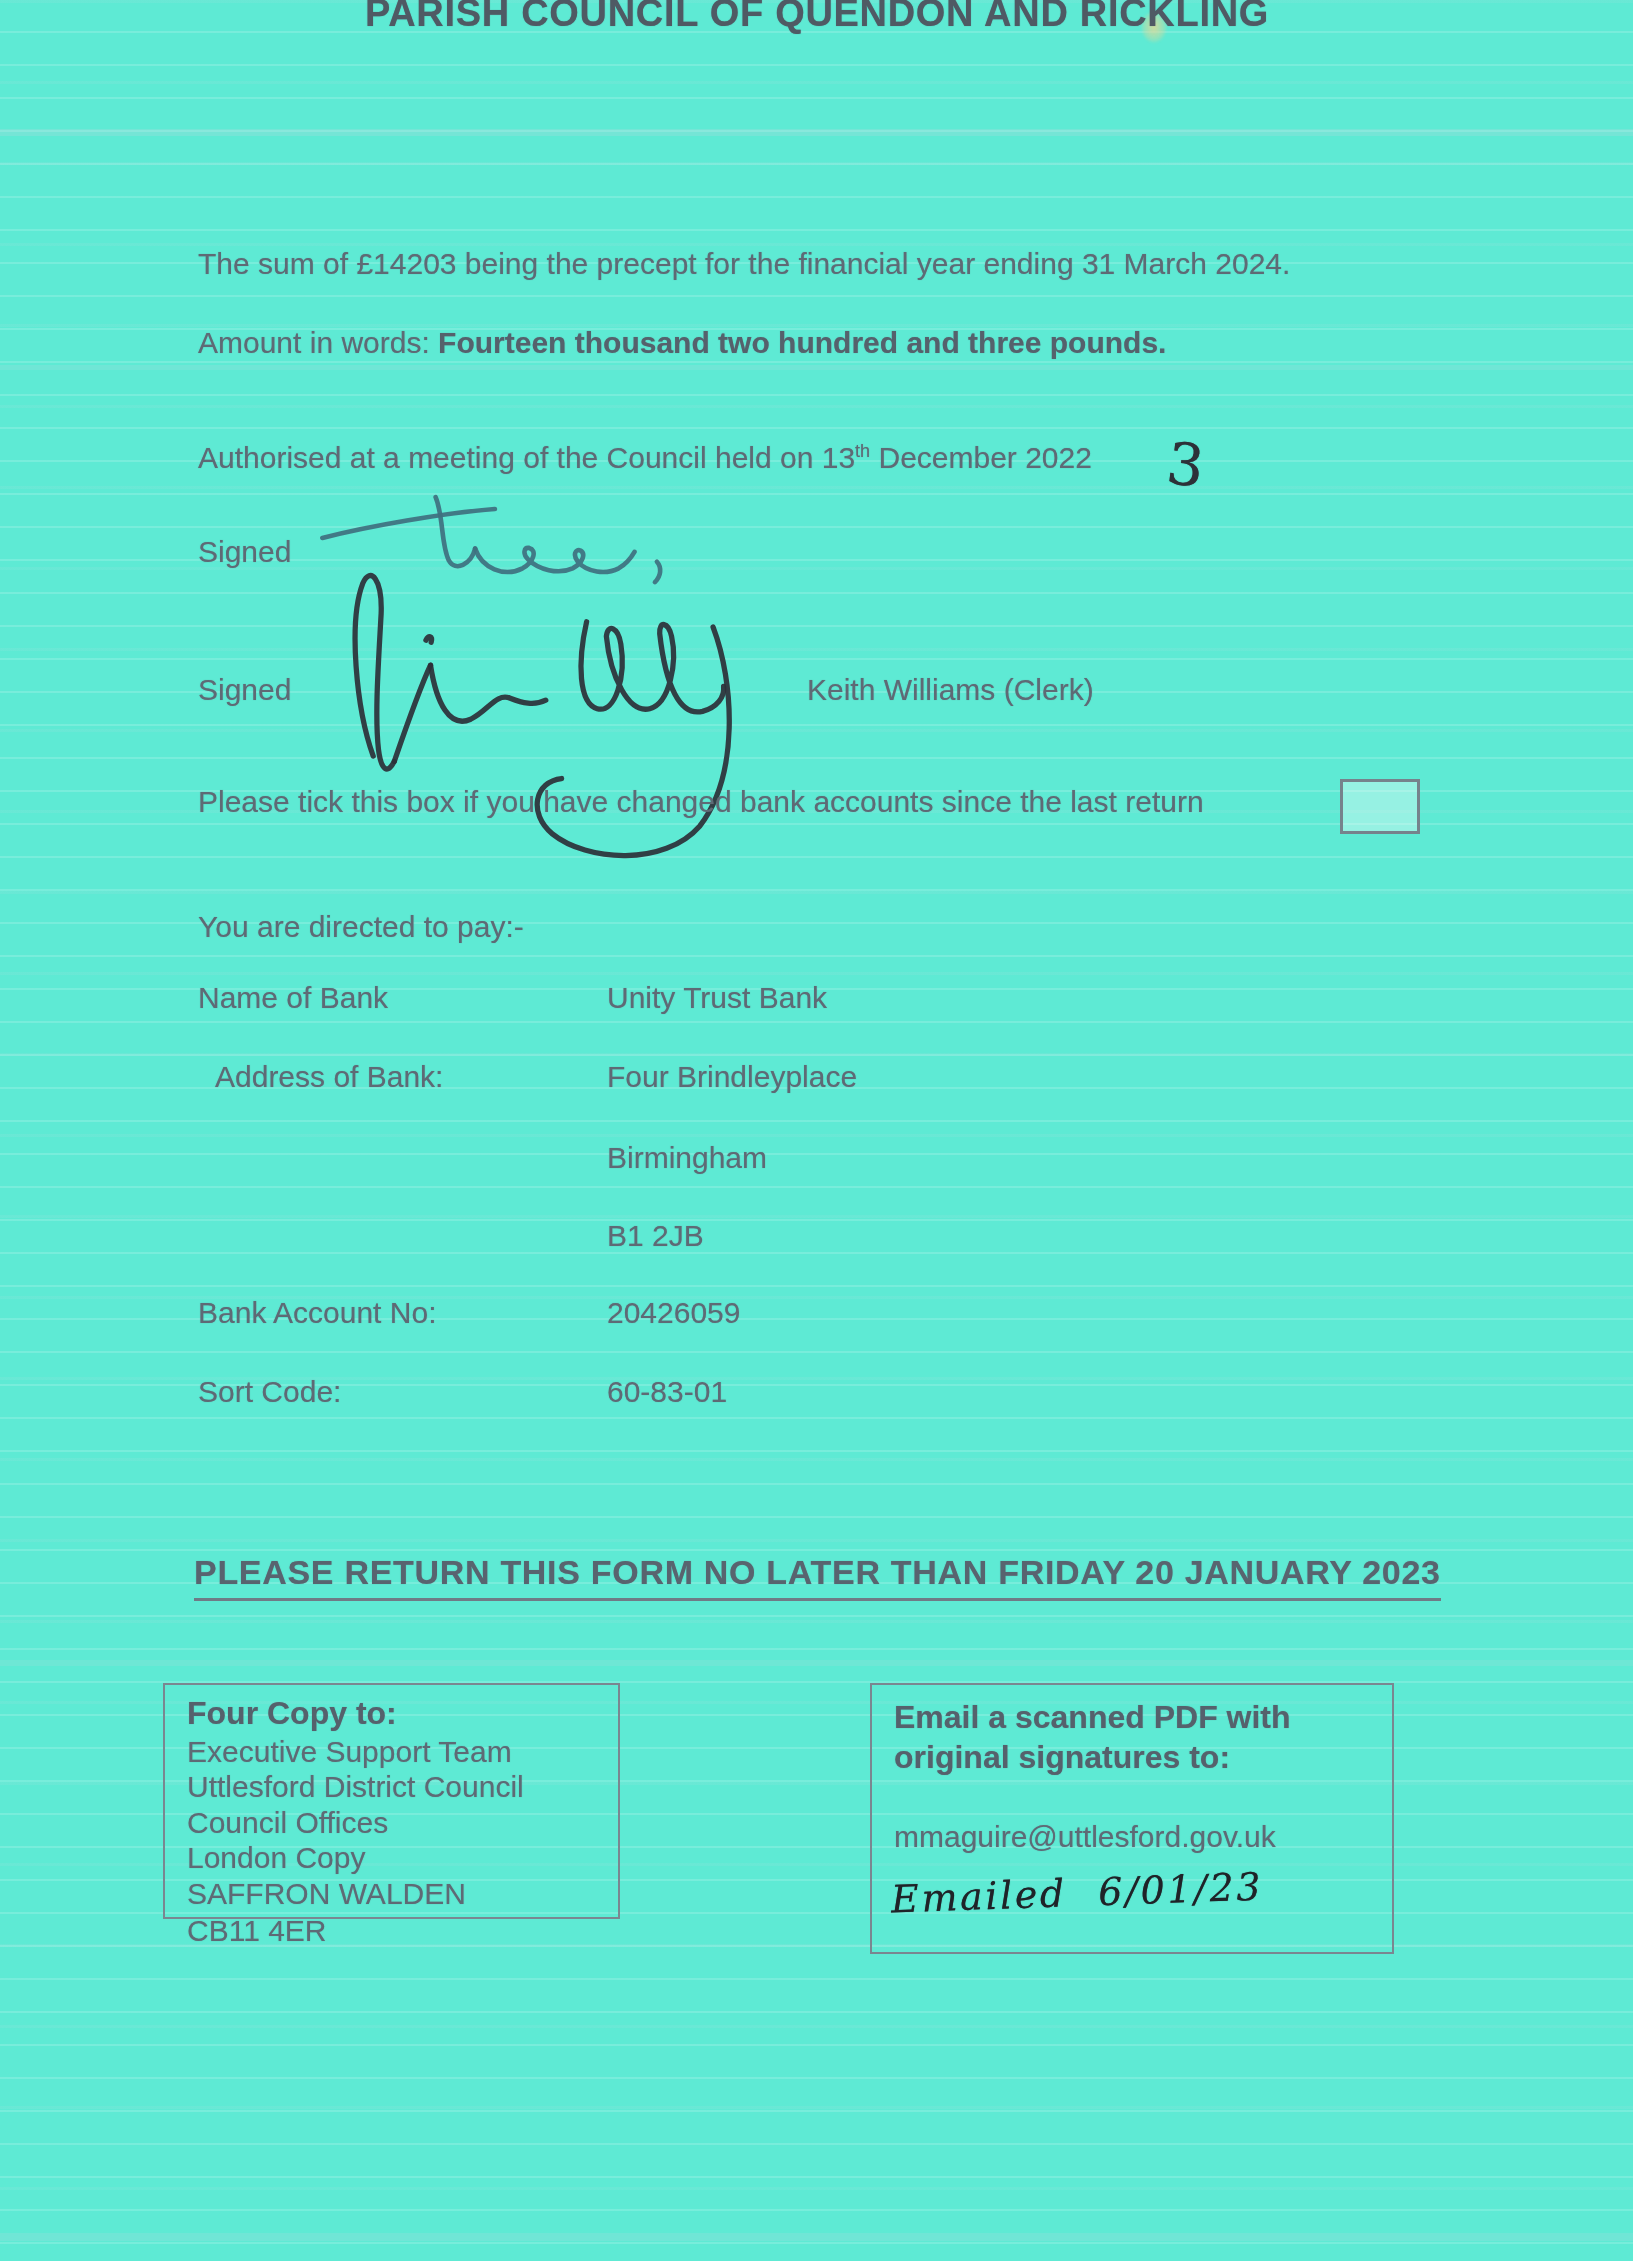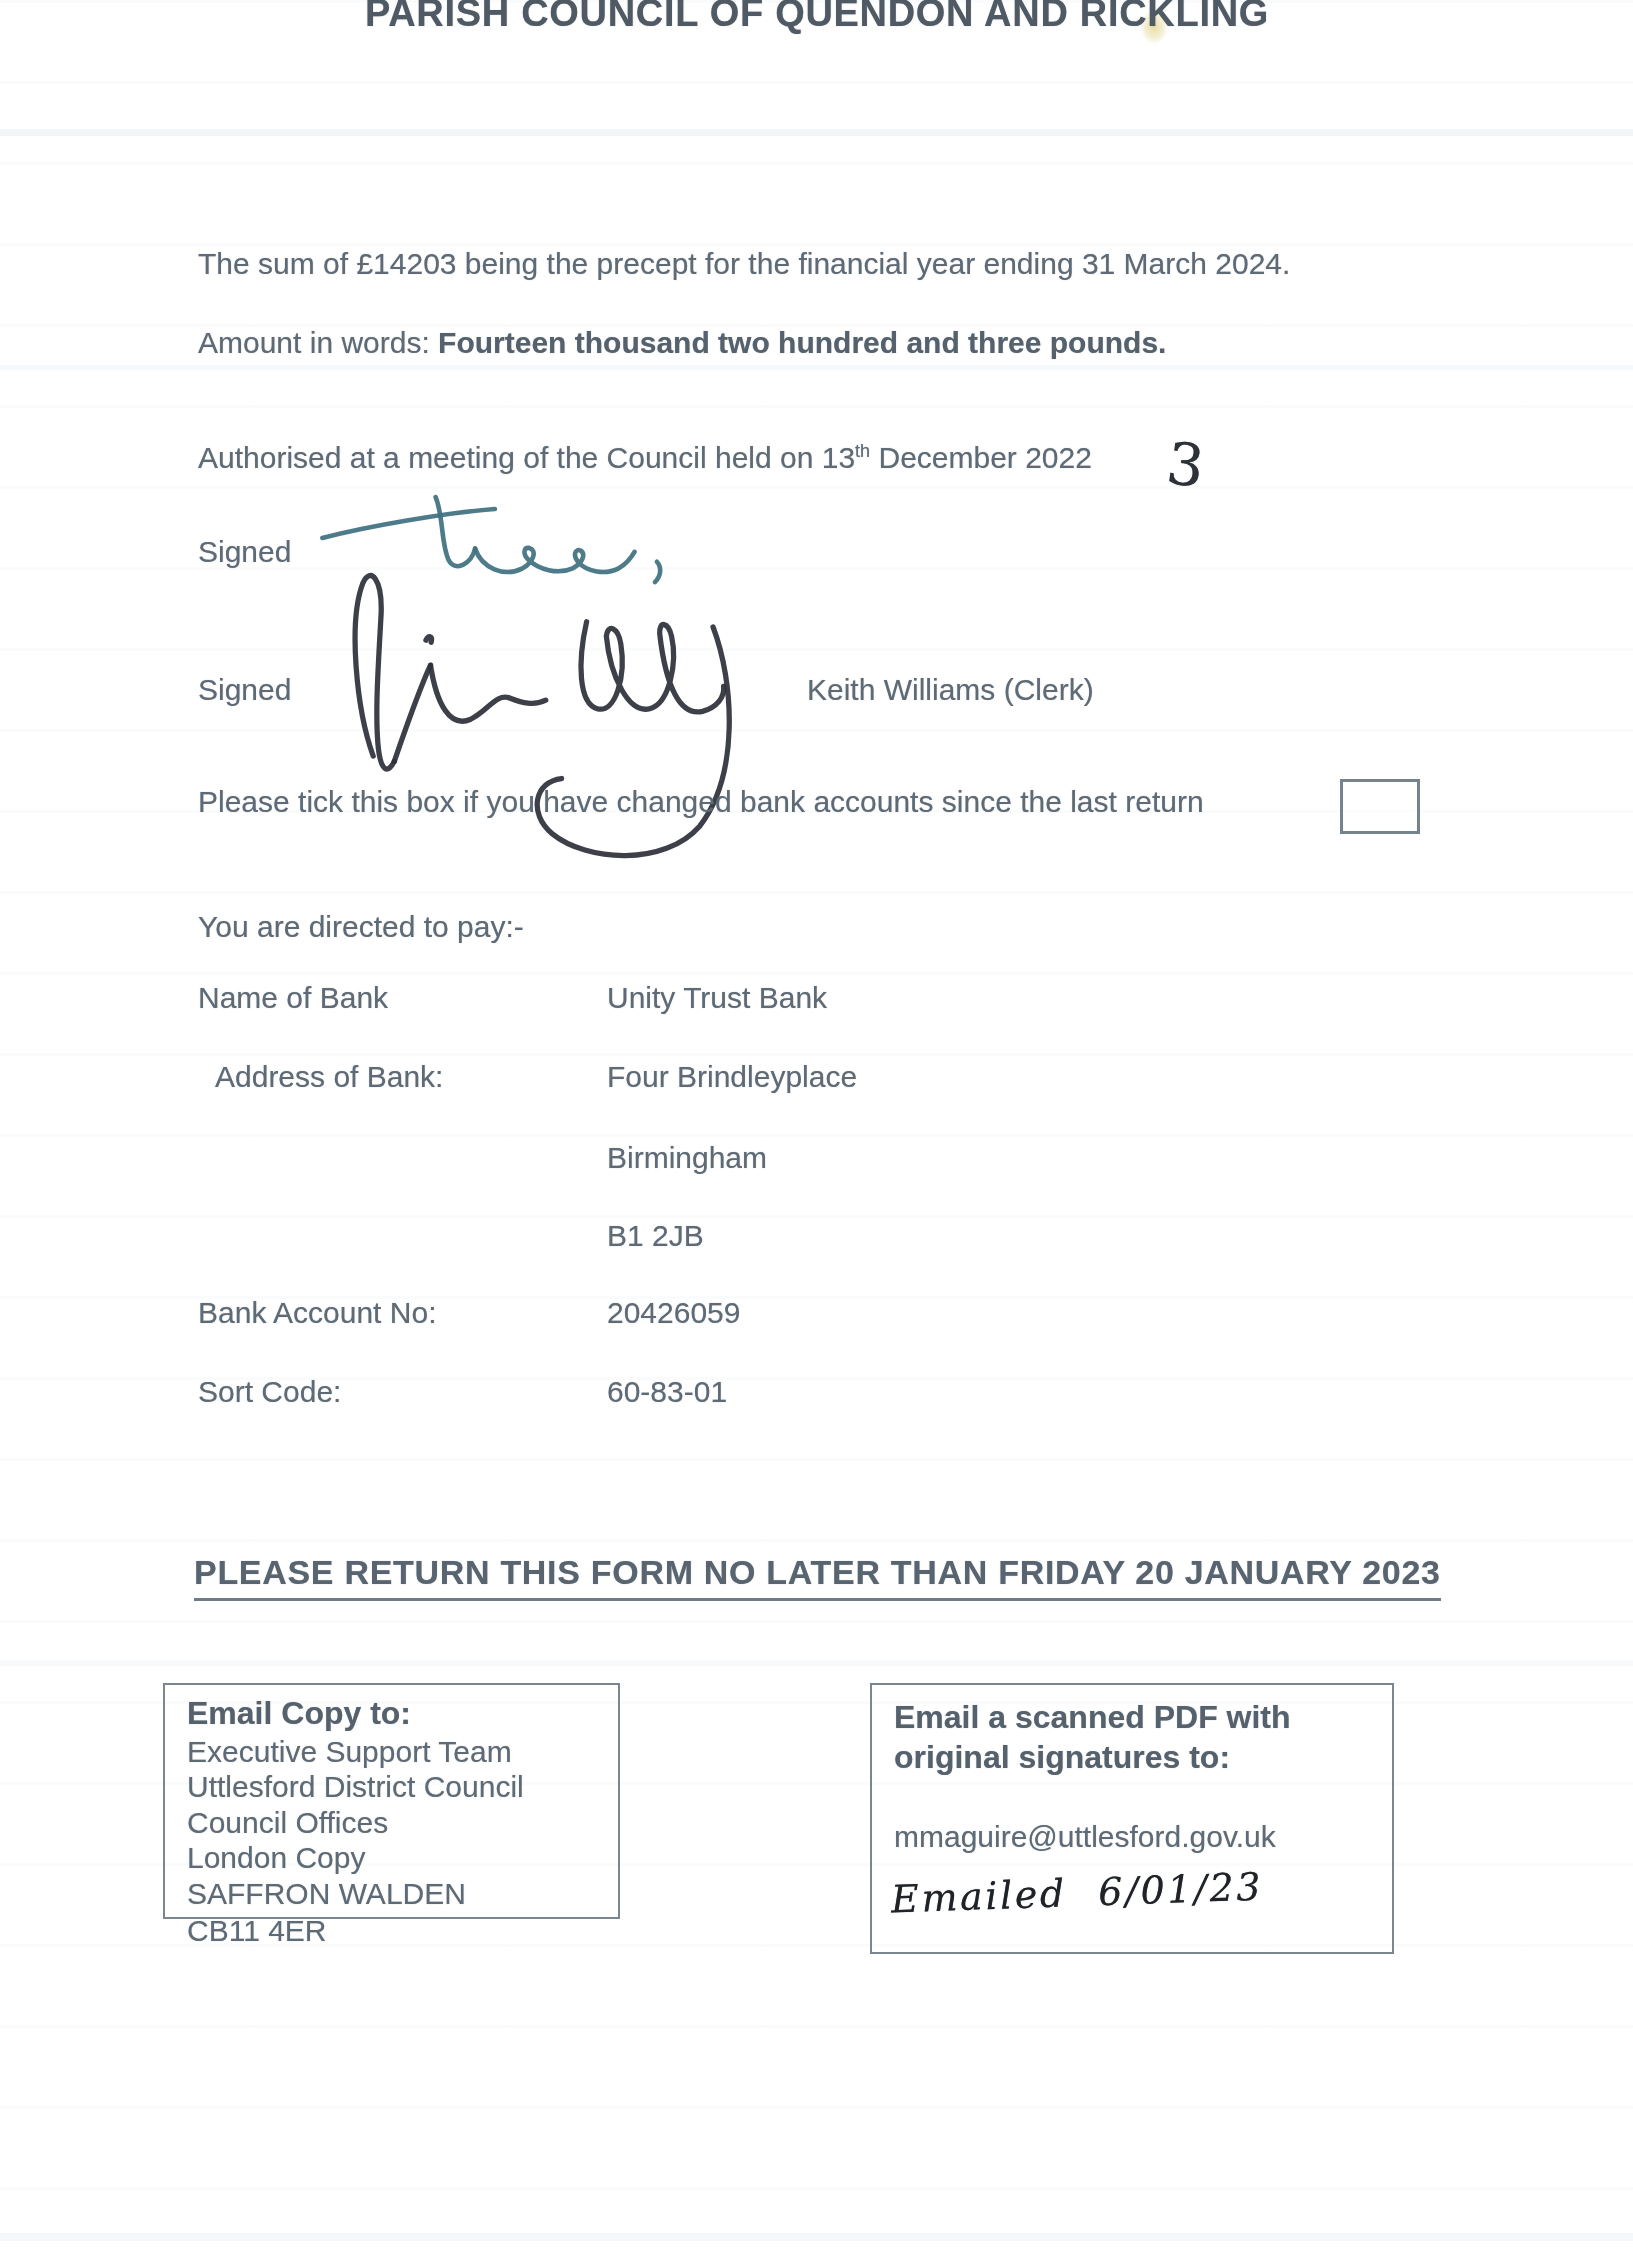--- a/index.html
+++ b/index.html
@@ -1,19 +1,19 @@
 <!DOCTYPE html>
 <html style="font-size:10.5px"><head>
 <meta charset="utf-8">
 <style>
   html,body{margin:0;padding:0;background:#d9dde0;}
   .page{
     position:relative;
     width:1634px;height:2261px;
-    background:#ffffff;
+    background:#5eead4;
     overflow:hidden;
     font-family:"Liberation Sans", sans-serif;
     color:#5e6a75;
   }
   .scan-overlay{
     position:absolute;inset:0;pointer-events:none;
     background:
       repeating-linear-gradient(180deg, rgba(205,218,226,0.10) 0 2.6px, transparent 2.6px 81px),
       repeating-linear-gradient(180deg, transparent 0 31px, rgba(255,255,255,0.16) 31px 33px);
   }
@@ -107,21 +107,21 @@
 
   <div class="t" style="left:198px;top:1296px;">Bank Account No:</div>
   <div class="t" style="left:607px;top:1296px;">20426059</div>
 
   <div class="t" style="left:198px;top:1375px;">Sort Code:</div>
   <div class="t" style="left:607px;top:1375px;">60-83-01</div>
 
   <div class="t deadline" style="left:194px;top:1553px;">PLEASE RETURN THIS FORM NO LATER THAN FRIDAY 20 JANUARY 2023</div>
 
   <div class="boxframe" style="left:163px;top:1683px;width:453px;height:232px;"></div>
-  <div class="boxtext boxhead" style="left:187px;top:1695px;">Email Copy to:</div>
+  <div class="boxtext boxhead" style="left:187px;top:1695px;">Four Copy to:</div>
   <div class="boxtext" style="left:187px;top:1734px;">Executive Support Team</div>
   <div class="boxtext" style="left:187px;top:1769px;">Uttlesford District Council</div>
   <div class="boxtext" style="left:187px;top:1805px;">Council Offices</div>
   <div class="boxtext" style="left:187px;top:1840px;">London Copy</div>
   <div class="boxtext" style="left:187px;top:1876px;">SAFFRON WALDEN</div>
   <div class="boxtext" style="left:187px;top:1913px;">CB11 4ER</div>
 
   <div class="boxframe" style="left:870px;top:1683px;width:520px;height:267px;"></div>
   <div class="emailhead" style="left:894px;top:1697px;">Email a scanned PDF with original signatures to:</div>
   <div class="boxtext" style="left:894px;top:1819px;">mmaguire@uttlesford.gov.uk</div>

